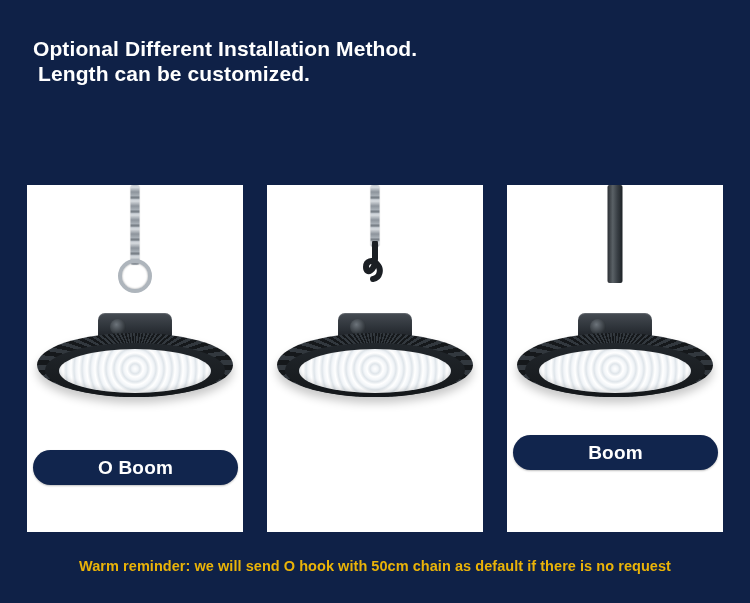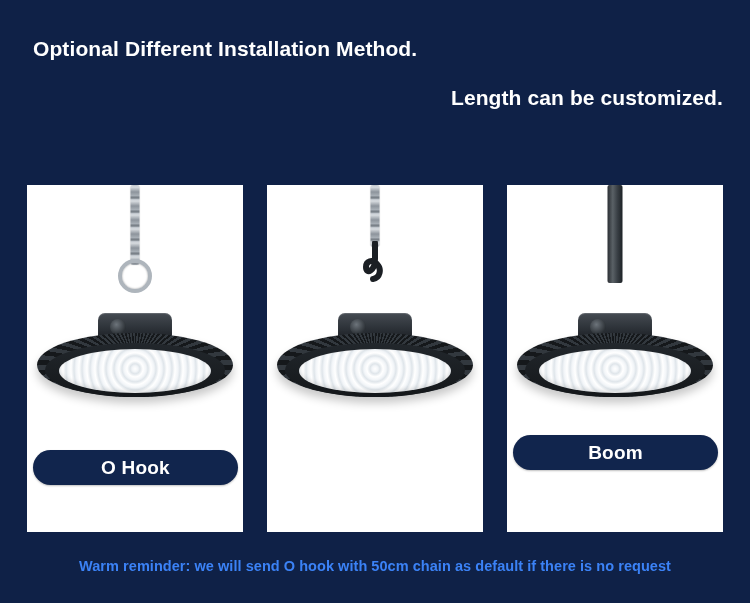--- a/index.html
+++ b/index.html
@@ -24,23 +24,22 @@
   }
   .headline-line {
     color: #ffffff;
     font-size: 21px;
     font-weight: bold;
     letter-spacing: 0.1px;
     line-height: 1.0;
     white-space: nowrap;
   }
   .headline-line.l2 {
-    margin-top: 28px;
+    margin-top: 4px;
     padding-left: 5px;
-    text-align: right;
   }
 
   
   .panels {
     position: absolute;
     left: 27px;
     top: 185px;
     width: 696px;
     height: 347px;
     display: flex;
@@ -204,21 +203,21 @@
   .pill.p2 { top: 268px; }
   .pill.p3 { top: 250px; }
 
   
   .warning {
     position: absolute;
     left: 0;
     top: 558px;
     width: 750px;
     text-align: center;
-    color: #3b82f6;
+    color: #eab308;
     font-size: 14.5px;
     font-weight: bold;
     letter-spacing: 0.05px;
     white-space: nowrap;
   }
 </style>
 </head>
 <body>
 
 <div class="headline">
@@ -233,21 +232,21 @@
       <div class="chain"></div>
       <div class="oring"></div>
       <div class="lamp">
         <div class="bracket"></div>
         <div class="fins"></div>
         <div class="body-ring"></div>
         <div class="lens"></div>
       </div>
     </div>
     <div class="pill p1">
-      <span>O Hook</span>
+      <span>O Boom</span>
     </div>
   </div>
 
   <div class="panel">
     <div class="lamp-stage">
       <div class="chain short"></div>
       <svg class="ghook" viewBox="0 0 34 44">
         <path d="M17 2 L17 18 C17 30 8 34 8 26 C8 20 14 18 19 23 C24 28 22 37 15 38" fill="none" stroke="#1b1f24" stroke-width="6" stroke-linecap="round"></path>
       </svg>
       <div class="lamp">

